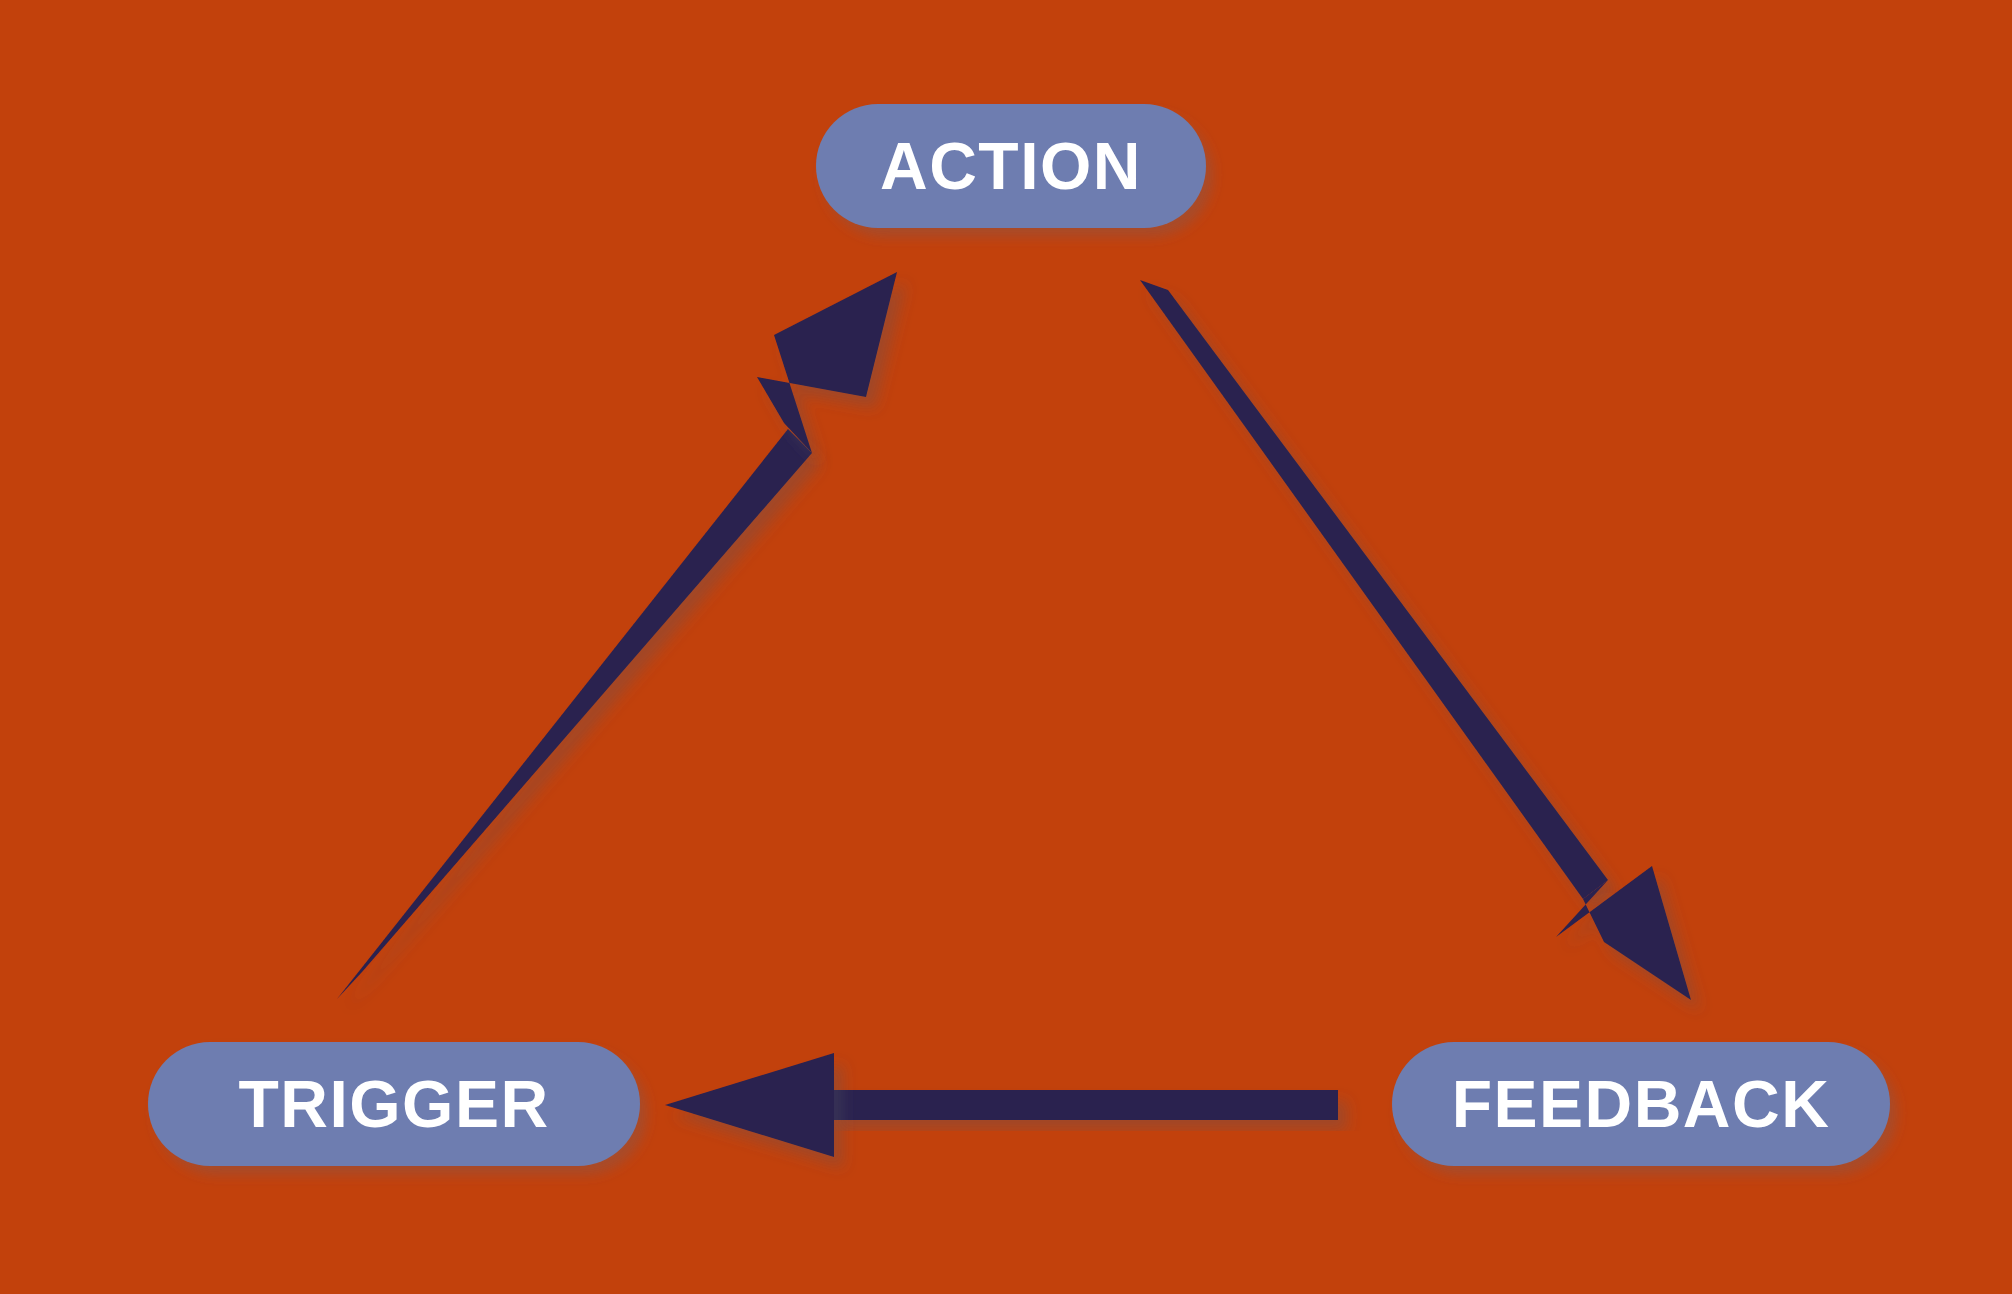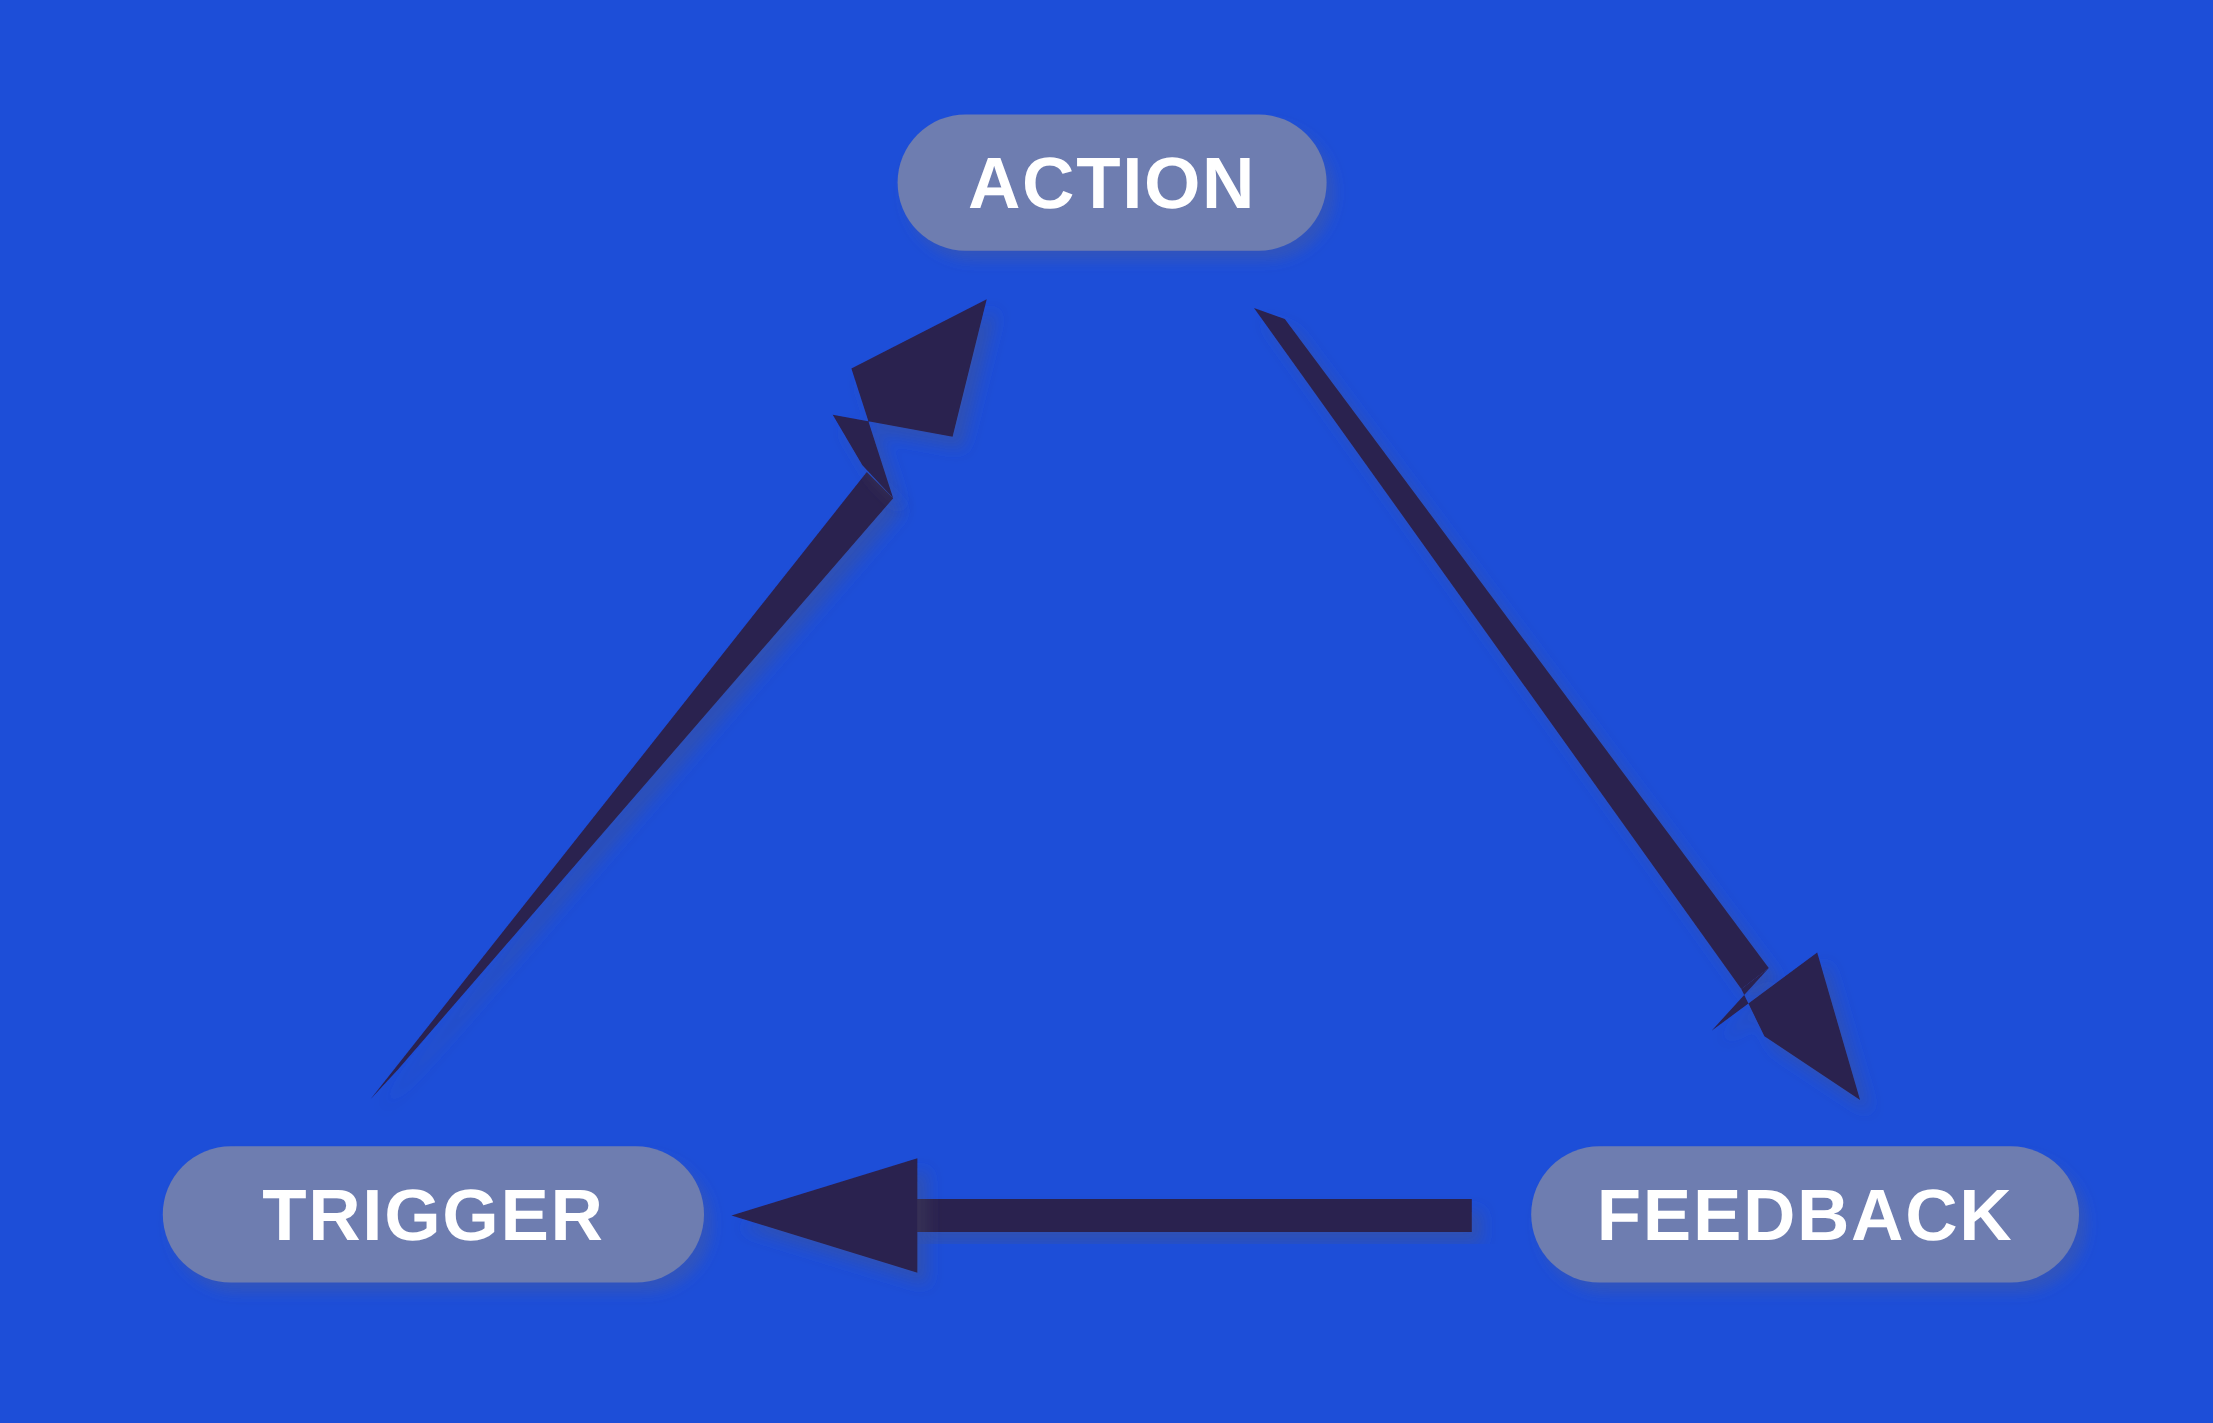--- a/index.html
+++ b/index.html
@@ -10,21 +10,21 @@
   body {
     width: 2012px;
     height: 1294px;
     font-family: "Liberation Sans", sans-serif;
     overflow: hidden;
   }
   #diagram-root {
     position: relative;
     width: 2012px;
     height: 1294px;
-    background: #1d4ed8;
+    background: #c2410c;
   }
   #cycle-svg {
     position: absolute;
     left: 0;
     top: 0;
     width: 2012px;
     height: 1294px;
     display: block;
   }
   .node-label {

